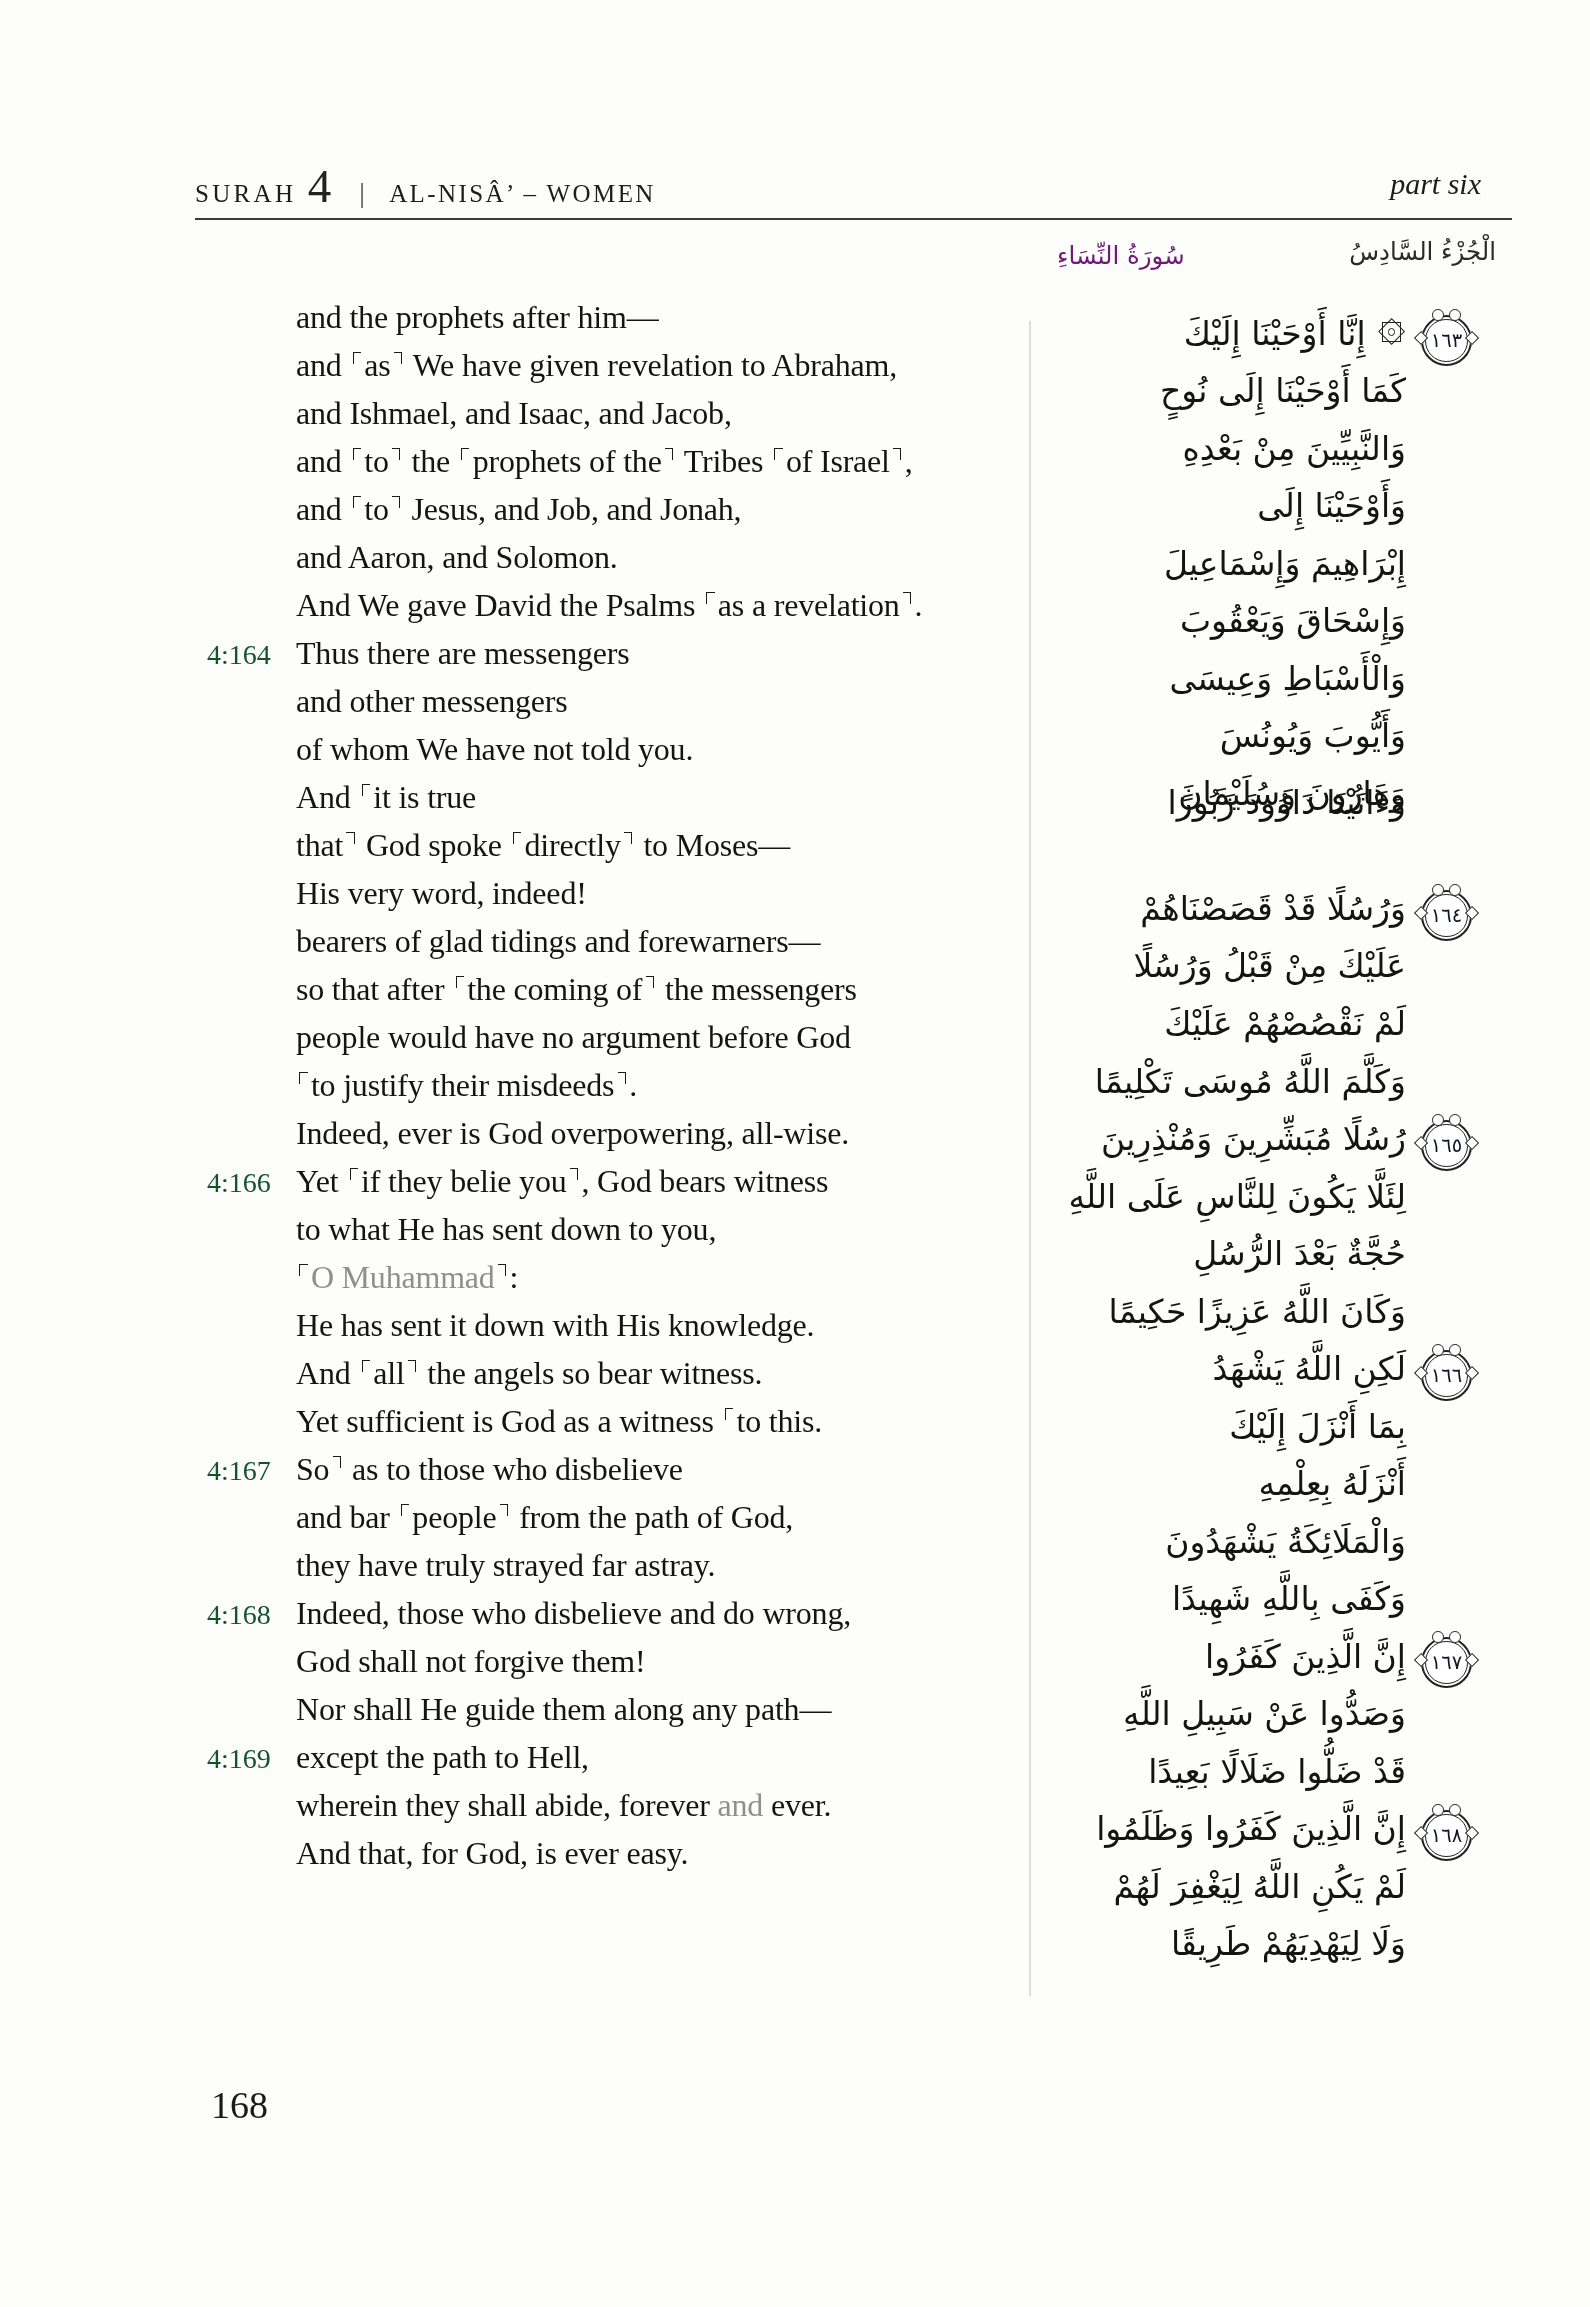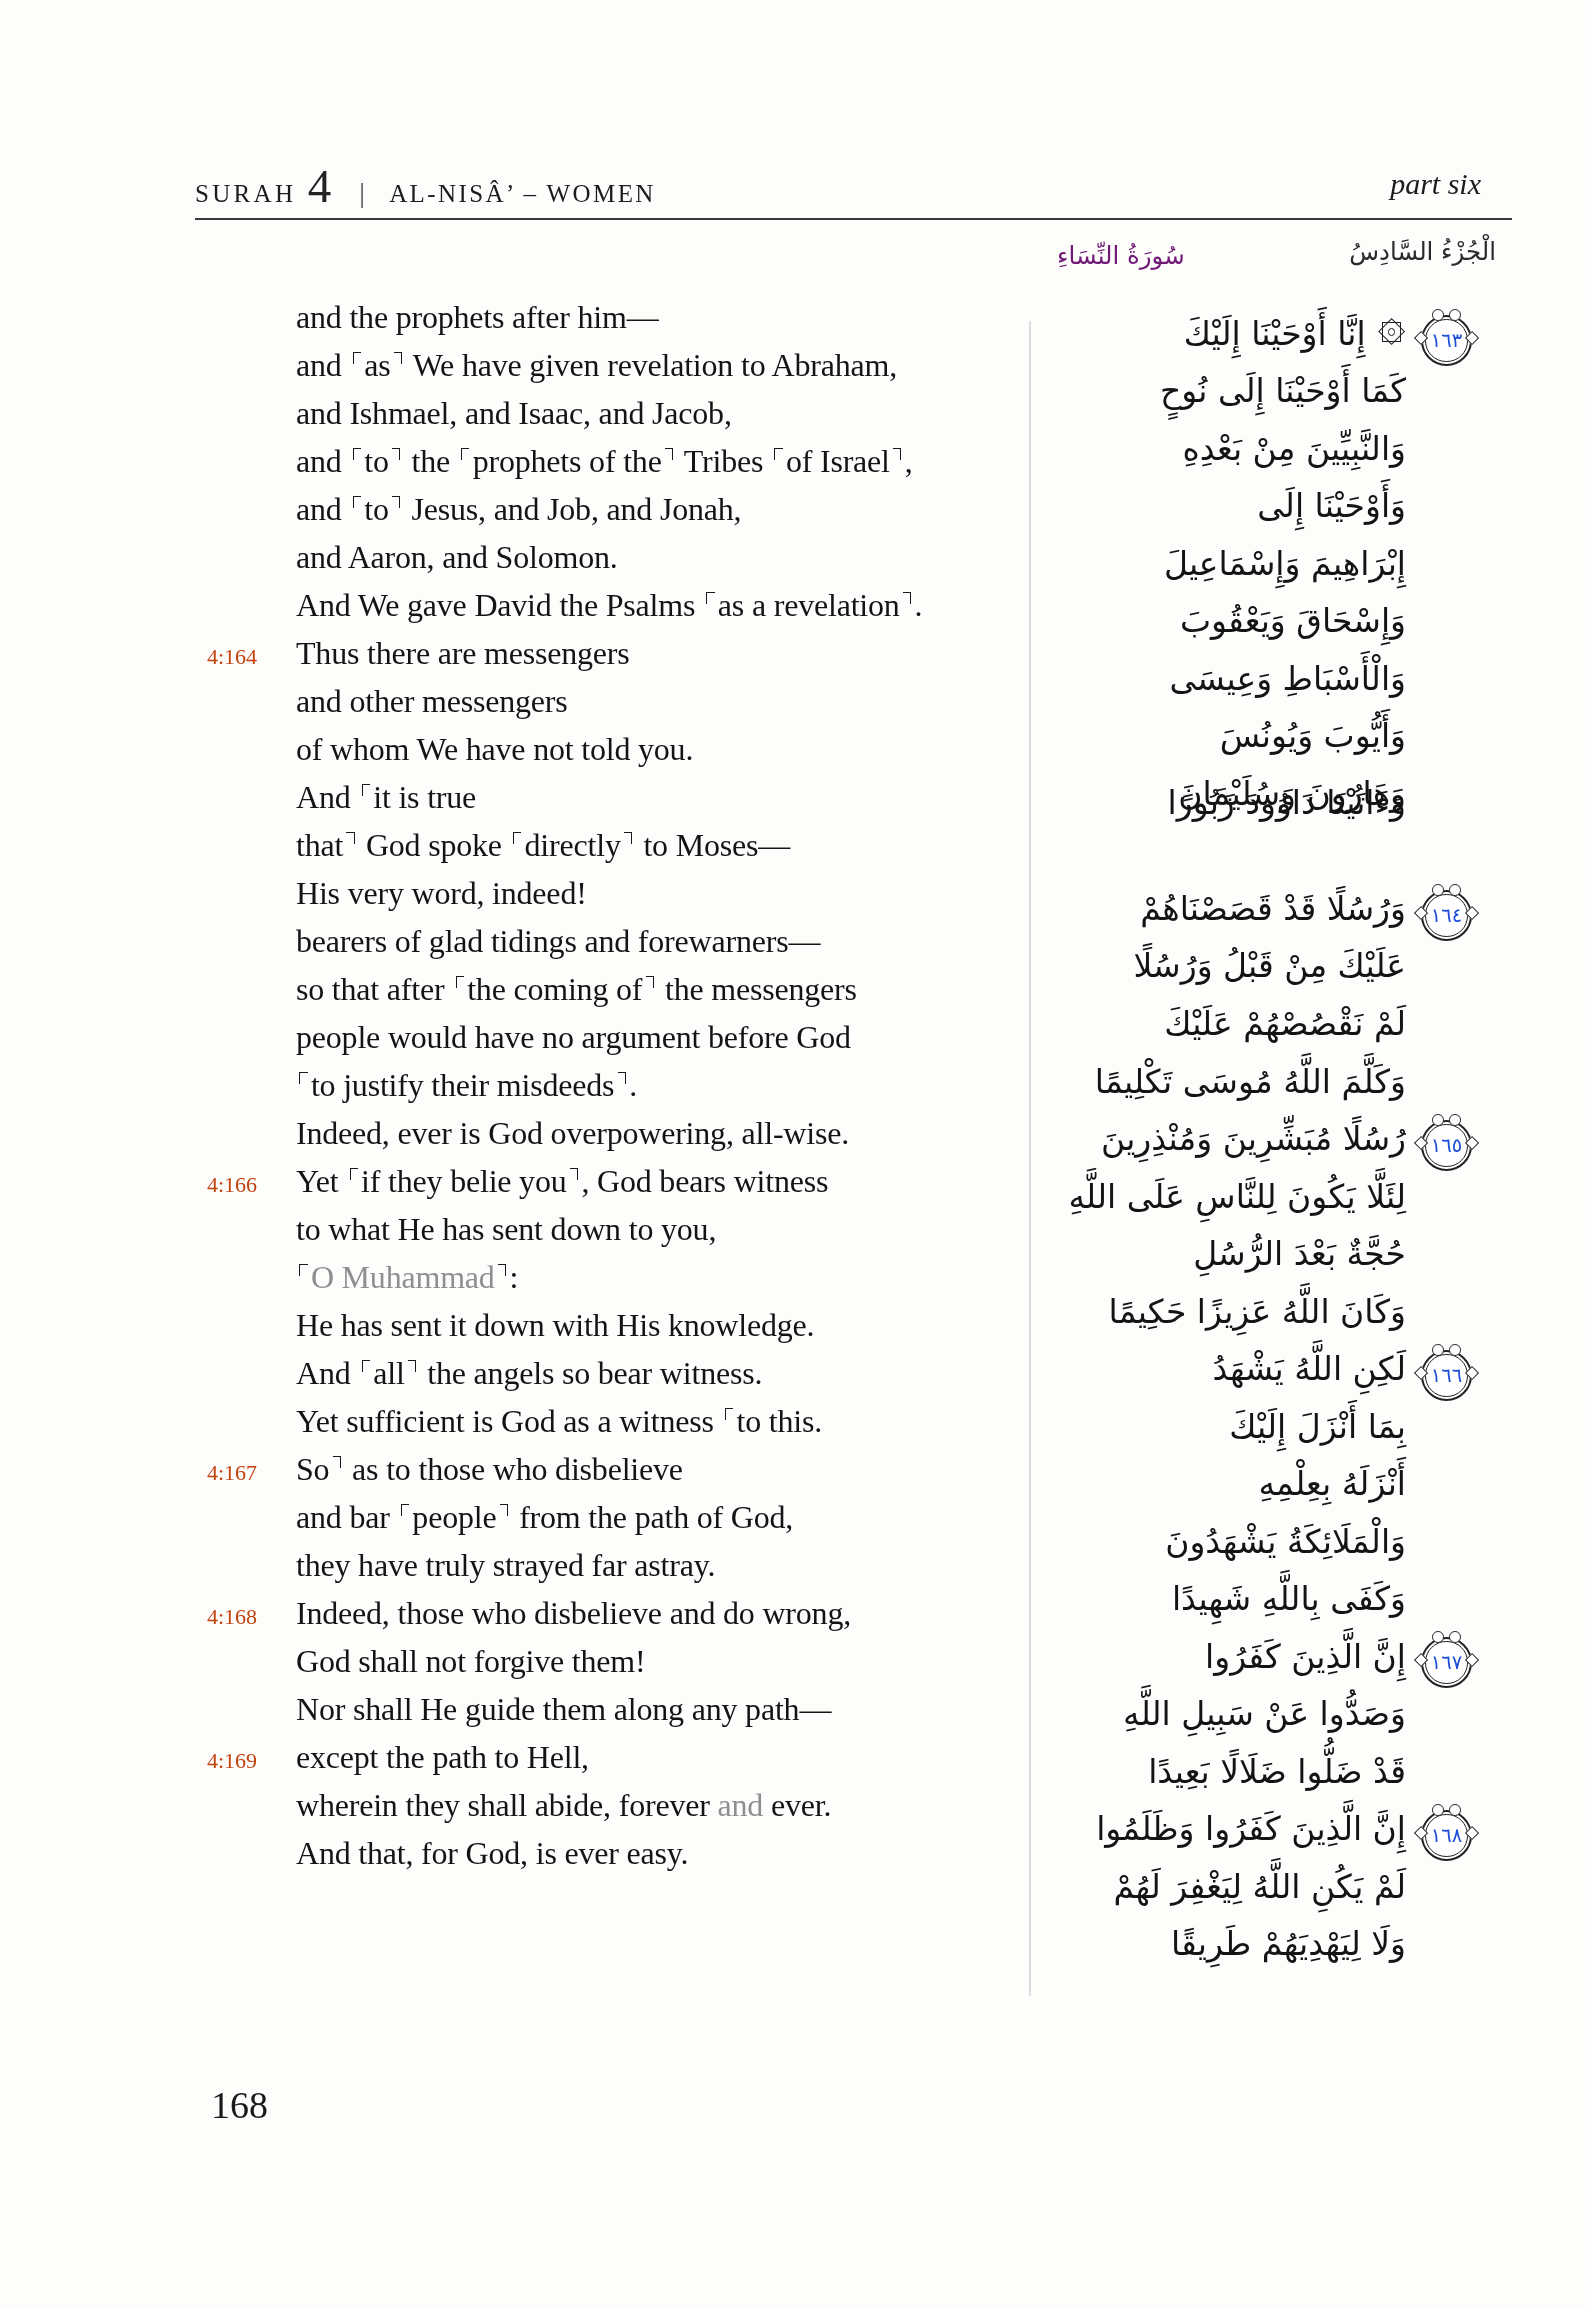--- a/index.html
+++ b/index.html
@@ -19,21 +19,21 @@
   .hdr .surah-name{font-size:25px;letter-spacing:2.4px;color:#1c1c1c;}
   .part{position:absolute;right:110px;top:167px;font-size:30px;font-style:italic;color:#1b1b1b;}
   .rule{position:absolute;left:195px;top:218px;width:1317px;height:1.6px;background:#3a3a3a;}
   
   .ar{font-family:"DejaVu Sans",sans-serif;}
   .juz-title{position:absolute;right:95px;top:237px;font-size:24.4px;color:#2a2a2a;direction:rtl;}
   .surah-title-ar{position:absolute;left:1057px;top:241px;font-size:24.4px;color:#701a75;direction:rtl;}
   
   .ecol{position:absolute;left:207px;top:299px;width:845px;}
   .erow{display:flex;align-items:baseline;height:48px;white-space:nowrap;}
-  .vnum{flex:none;width:89px;font-size:22px;color:#c2410c;}
+  .vnum{flex:none;width:89px;font-size:28px;color:#14532d;}
   .etext{font-size:32px;letter-spacing:-0.2px;color:#141414;}
   .gray{color:#8f8f8f;}
   
   .hb{display:inline-block;width:7.3px;height:10.6px;margin:0 3.3px;vertical-align:12.2px;}
   .hbo{border-left:1.6px solid #1b1b1b;border-top:1.6px solid #1b1b1b;}
   .hbc{border-right:1.6px solid #1b1b1b;border-top:1.6px solid #1b1b1b;}
   
   .acol{position:absolute;inset:0;}
   .aline{
     position:absolute;right:185px;
@@ -53,21 +53,21 @@
     border:2px solid #222;border-radius:50%;background:#fff;
     display:flex;align-items:center;justify-content:center;
   }
   .medallion::before{content:"";position:absolute;inset:2.4px;border:1.2px solid #222;border-radius:50%;}
   .medallion .k{position:absolute;width:9.8px;height:9.8px;border:1.6px solid #222;border-radius:50%;background:#fff;top:-8.1px;}
   .medallion .k1{left:9px;}
   .medallion .k2{right:9px;}
   .medallion .lf{position:absolute;width:8.1px;height:8.1px;border:1.6px solid #222;background:#fff;transform:rotate(45deg);top:16.3px;}
   .medallion .lfl{left:-7.3px;}
   .medallion .lfr{right:-7.3px;}
-  .medallion .mn{position:relative;font-family:"DejaVu Sans",sans-serif;font-size:19.5px;color:#1d4ed8;line-height:1;}
+  .medallion .mn{position:relative;font-family:"DejaVu Sans",sans-serif;font-size:19.5px;color:#0f172a;line-height:1;}
   
   .crease{position:absolute;left:1029px;top:321px;width:1.6px;height:1675px;background:#cccccc;opacity:.65;}
   
   .folio{position:absolute;left:211px;top:2083px;font-size:38px;color:#1a1a1a;}
 </style>
 </head>
 <body>
 
 <div class="page">
 

